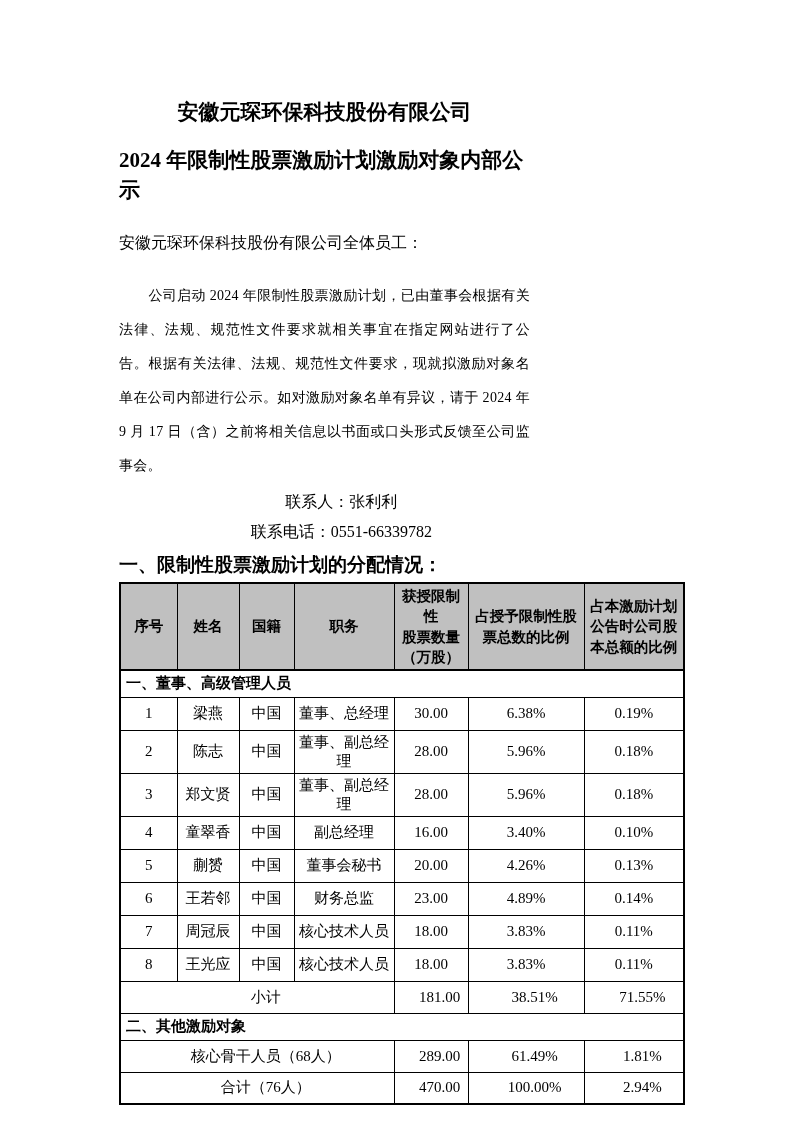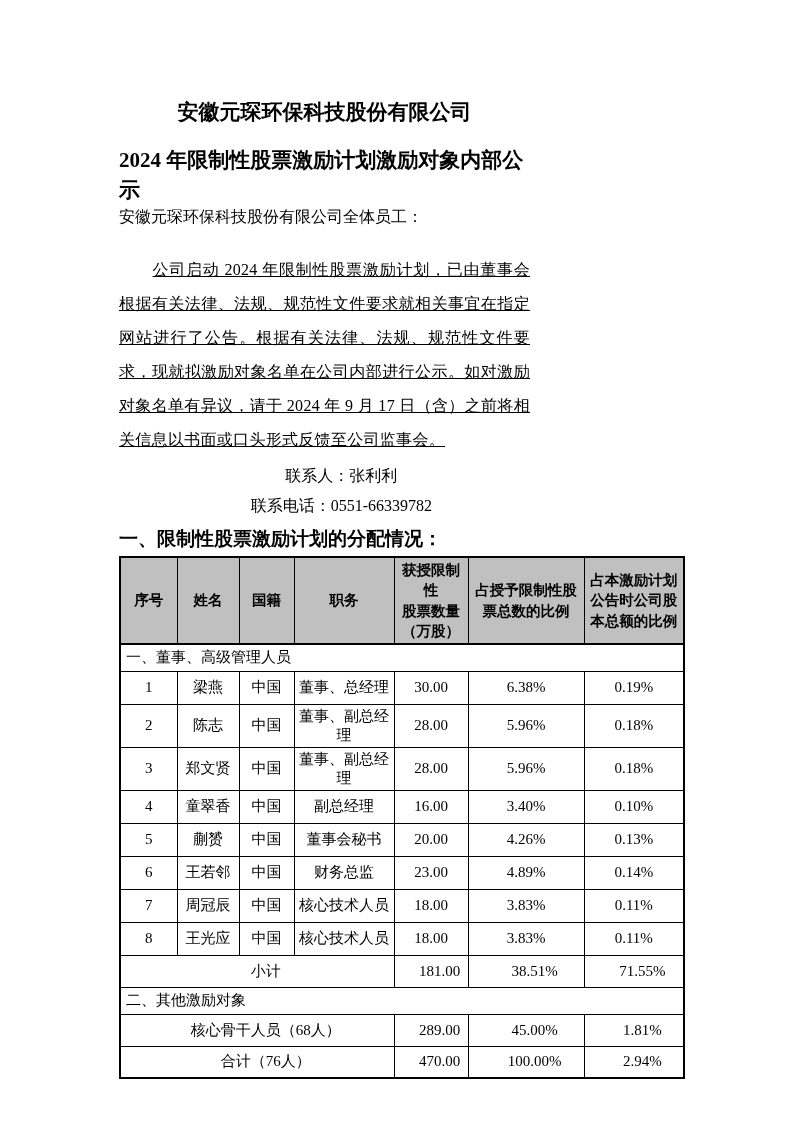--- a/index.html
+++ b/index.html
@@ -23,29 +23,29 @@
   .doc-subtitle {
     text-align: left;
     font-size: 21px;
     font-weight: bold;
     line-height: 30px;
     margin-top: 17px;
   }
   .salutation {
     font-size: 16px;
     line-height: 24px;
+    margin-top: 26px;
   }
   .body-paragraph {
-    font-size: 16px;
+    font-size: 14px;
     line-height: 34px;
     text-align: justify;
     text-indent: 2.1em;
     margin-top: 24px;
     letter-spacing: 0.3px;
-    text-decoration: underline;
   }
   .contact-line {
     font-size: 16px;
     line-height: 30px;
     padding-left: 2.1em;
     text-align: center;
   }
   .contact-block { margin-top: 4px; }
   .section-heading {
     font-size: 19px;
@@ -71,21 +71,21 @@
     background: #c0c0c0;
     font-weight: bold;
     font-size: 14.5px;
     line-height: 1.4;
     white-space: pre-line;
     height: 72px;
     border-bottom: 2px solid #000;
   }
   table.alloc td.group {
     text-align: left;
-    font-weight: normal;
+    font-weight: bold;
     font-size: 15px;
     height: 27px;
     padding-left: 5px;
   }
   table.alloc tr.person td { height: 33px; }
   table.alloc tr.summary td { height: 32px; padding-left: 20px; }
 </style>
 </head>
 <body>
 
@@ -212,21 +212,21 @@
           <td>181.00</td>
           <td>38.51%</td>
           <td>71.55%</td>
         </tr>
         <tr>
           <td colspan="7" class="group">二、其他激励对象</td>
         </tr>
         <tr class="summary">
           <td colspan="4">核心骨干人员（68人）</td>
           <td>289.00</td>
-          <td>45.00%</td>
+          <td>61.49%</td>
           <td>1.81%</td>
         </tr>
         <tr class="summary">
           <td colspan="4">合计（76人）</td>
           <td>470.00</td>
           <td>100.00%</td>
           <td>2.94%</td>
         </tr>
       </tbody>
   </table>

